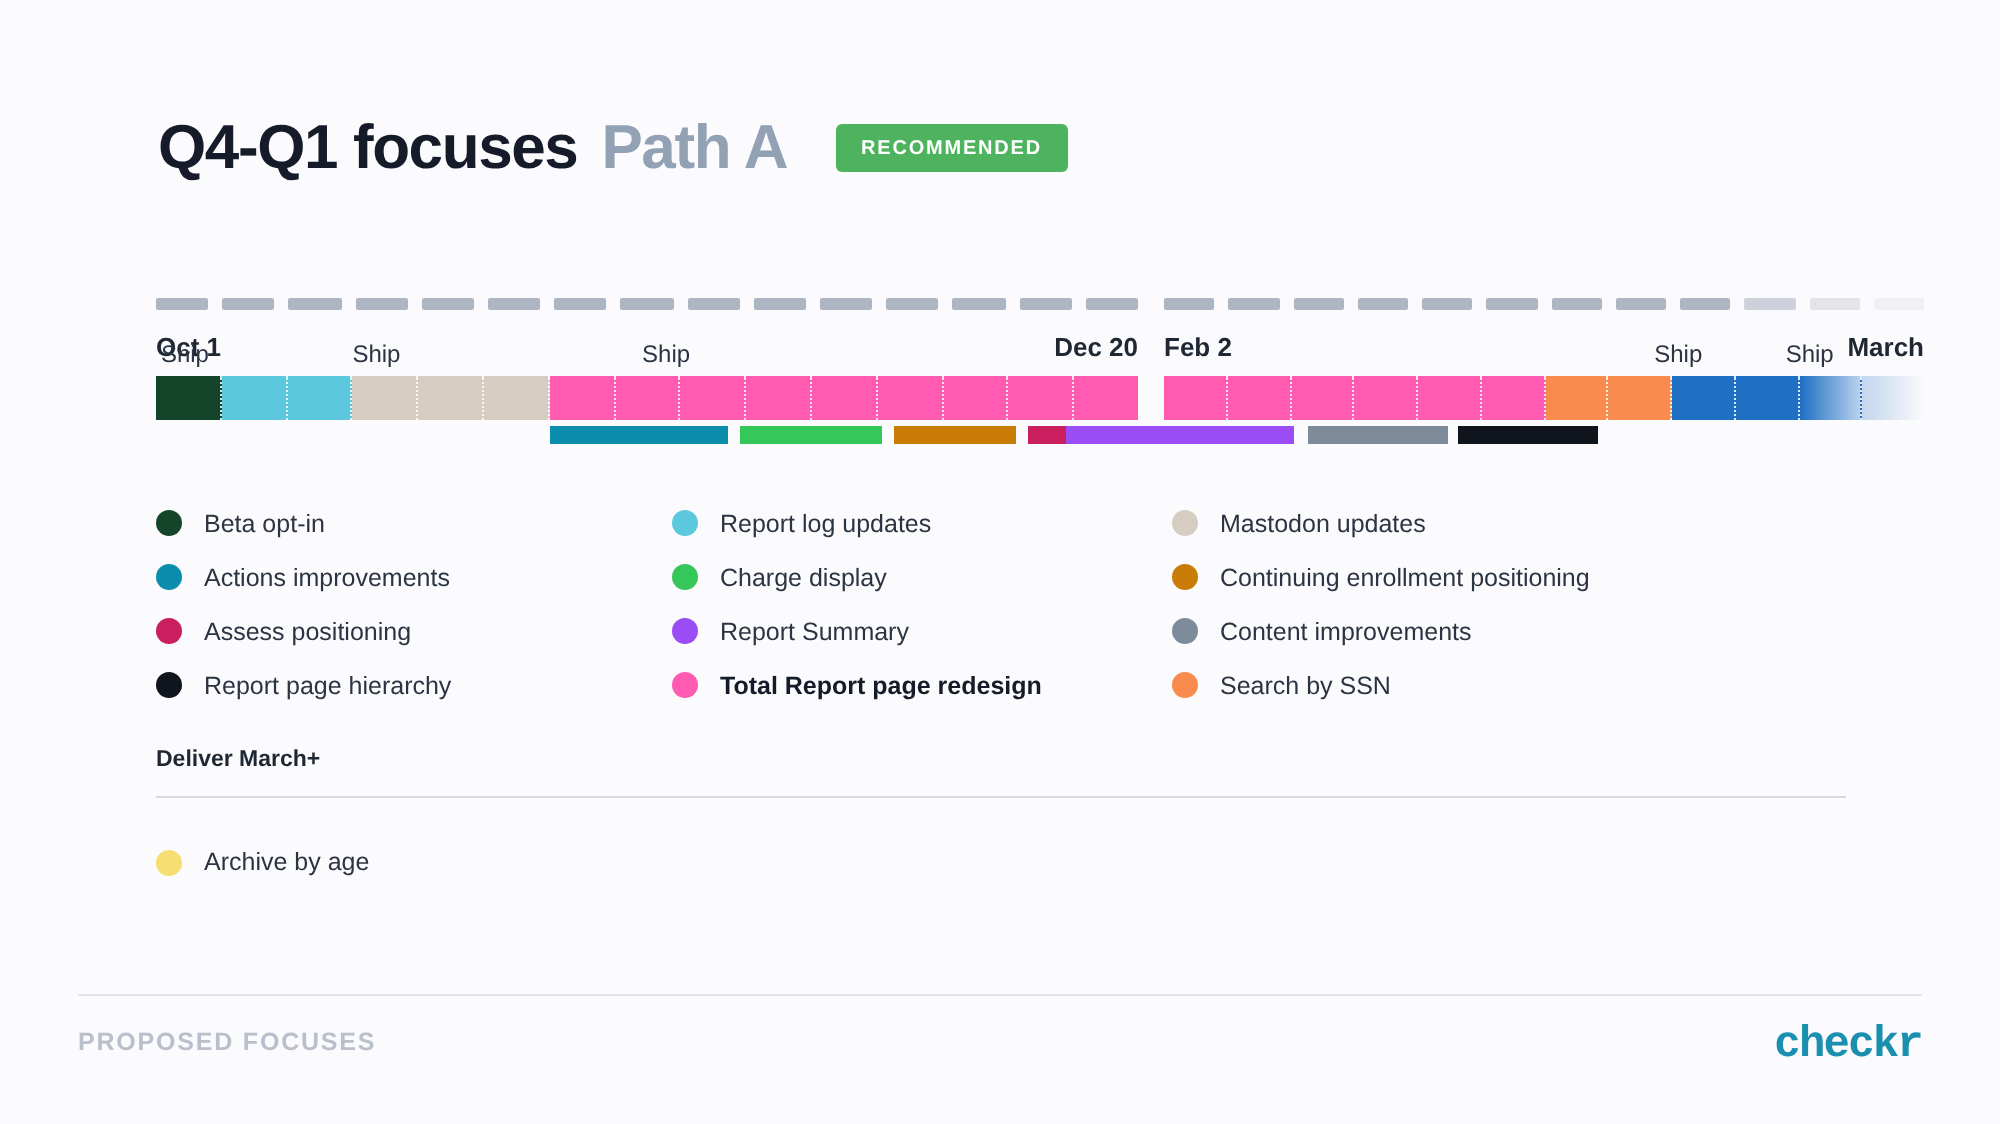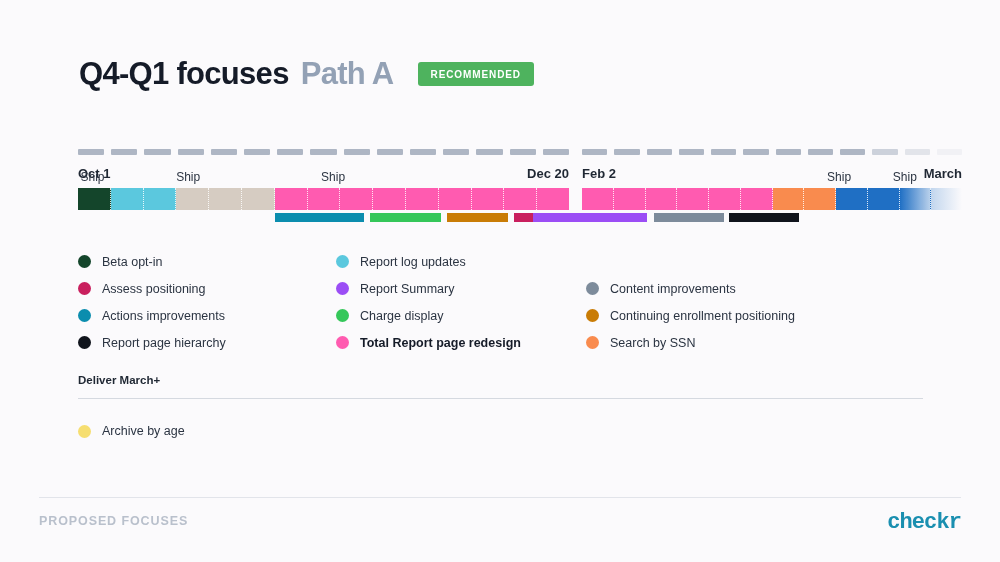--- a/index.html
+++ b/index.html
@@ -195,47 +195,51 @@
   <div class="legend">
       <div class="legend-row">
         <div class="legend-cell c1">
           <span class="dot" style="background: rgb(20, 69, 43);"></span>
           <span class="legend-text">Beta opt-in</span>
         </div>
         <div class="legend-cell c2">
           <span class="dot" style="background: rgb(91, 200, 222);"></span>
           <span class="legend-text">Report log updates</span>
         </div>
+        <div class="legend-cell c3">
+          <span class="dot" style="background: rgb(214, 204, 194);"></span>
+          <span class="legend-text">Mastodon updates</span>
+        </div>
+      </div>
+      <div class="legend-row">
+        <div class="legend-cell c1">
+          <span class="dot" style="background: rgb(11, 141, 174);"></span>
+          <span class="legend-text">Actions improvements</span>
+        </div>
+        <div class="legend-cell c2">
+          <span class="dot" style="background: rgb(53, 199, 90);"></span>
+          <span class="legend-text">Charge display</span>
+        </div>
+        <div class="legend-cell c3">
+          <span class="dot" style="background: rgb(201, 124, 6);"></span>
+          <span class="legend-text">Continuing enrollment positioning</span>
+        </div>
       </div>
       <div class="legend-row">
         <div class="legend-cell c1">
           <span class="dot" style="background: rgb(201, 31, 94);"></span>
           <span class="legend-text">Assess positioning</span>
         </div>
         <div class="legend-cell c2">
           <span class="dot" style="background: rgb(155, 77, 245);"></span>
           <span class="legend-text">Report Summary</span>
         </div>
         <div class="legend-cell c3">
           <span class="dot" style="background: rgb(125, 139, 155);"></span>
           <span class="legend-text">Content improvements</span>
-        </div>
-      </div>
-      <div class="legend-row">
-        <div class="legend-cell c1">
-          <span class="dot" style="background: rgb(11, 141, 174);"></span>
-          <span class="legend-text">Actions improvements</span>
-        </div>
-        <div class="legend-cell c2">
-          <span class="dot" style="background: rgb(53, 199, 90);"></span>
-          <span class="legend-text">Charge display</span>
-        </div>
-        <div class="legend-cell c3">
-          <span class="dot" style="background: rgb(201, 124, 6);"></span>
-          <span class="legend-text">Continuing enrollment positioning</span>
         </div>
       </div>
       <div class="legend-row">
         <div class="legend-cell c1">
           <span class="dot" style="background: rgb(16, 20, 28);"></span>
           <span class="legend-text">Report page hierarchy</span>
         </div>
         <div class="legend-cell c2">
           <span class="dot" style="background: rgb(255, 91, 176);"></span>
           <span class="legend-text bold">Total Report page redesign</span>

